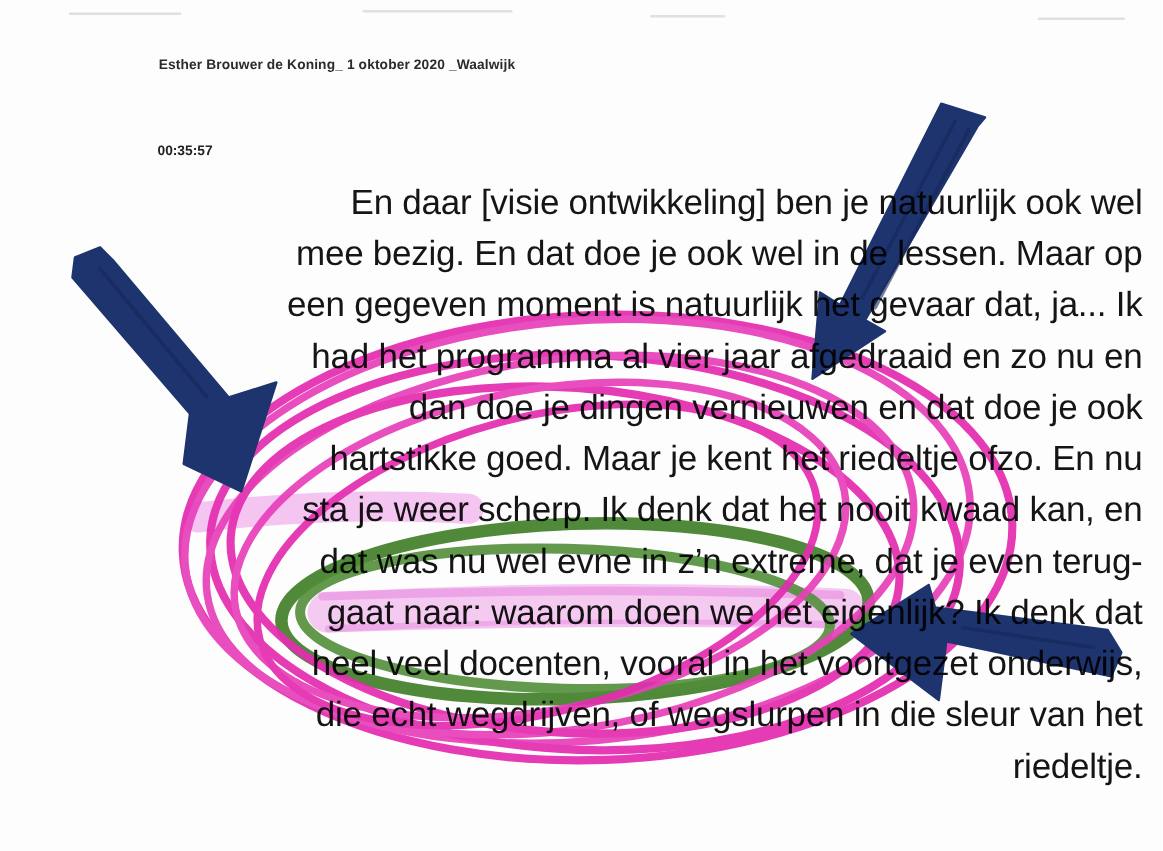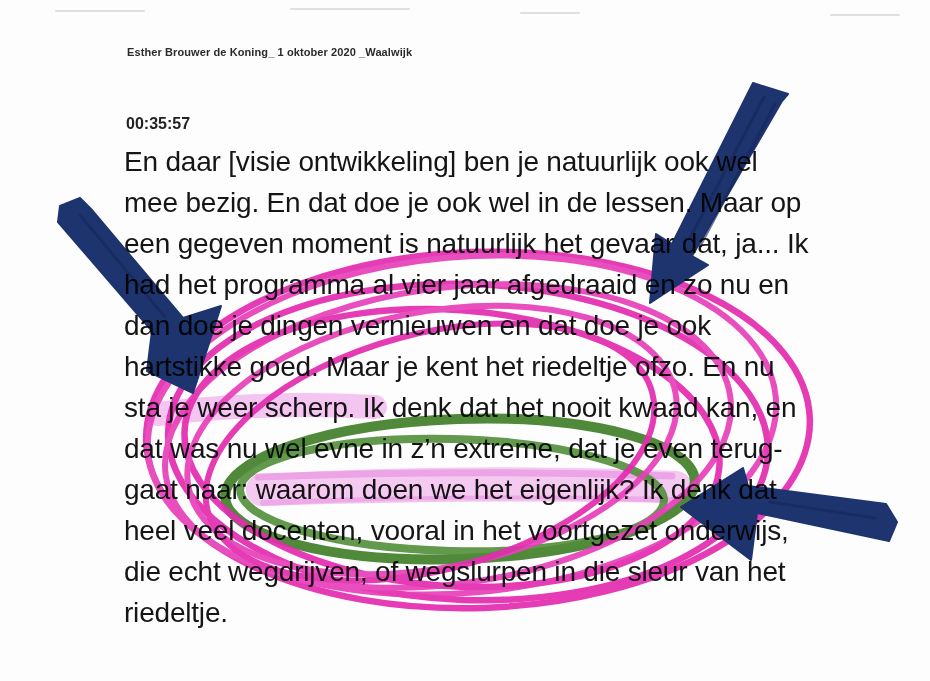--- a/index.html
+++ b/index.html
@@ -2,32 +2,33 @@
 <html style="--marker-pink: #e52cb2; --marker-pink-alt: #ea3fbc; --marker-pink-light: #f0a2ea; --marker-pink-edge: #ea8ce2; --marker-green: #47842f; --marker-green-alt: #528f3a; --marker-navy: #1e3470; --marker-navy-dark: #16285a; --text-color: #151515;"><head>
 <meta charset="utf-8">
 <style>
   html,body{margin:0;padding:0;}
   body{background:#ffffff;font-family:"Liberation Sans",sans-serif;}
   .page{
     position:relative;
     width:930px;height:681px;
     background:#fdfdfd;
     overflow:hidden;
+    text-align:right;
   }
   .scan-dash{
     position:absolute;height:2px;background:#c8c8c8;opacity:.55;border-radius:2px;
   }
   .doc-header{
     position:absolute;left:127px;top:46px;
     font-size:11px;font-weight:bold;color:#2b2b2b;letter-spacing:.1px;
     white-space:nowrap;
   }
   .doc-timestamp{
     position:absolute;left:126px;top:115px;
-    font-size:16px;font-weight:bold;color:#222;
+    font-size:11px;font-weight:bold;color:#222;
     white-space:nowrap;
   }
   .doc-body{
     position:absolute;left:124px;top:141px;width:790px;
     font-size:28px;line-height:41px;color:#151515;letter-spacing:-0.2px;
   }
   .body-line{white-space:nowrap;}
   .anno{
     position:absolute;left:0;top:0;
     mix-blend-mode:multiply;

